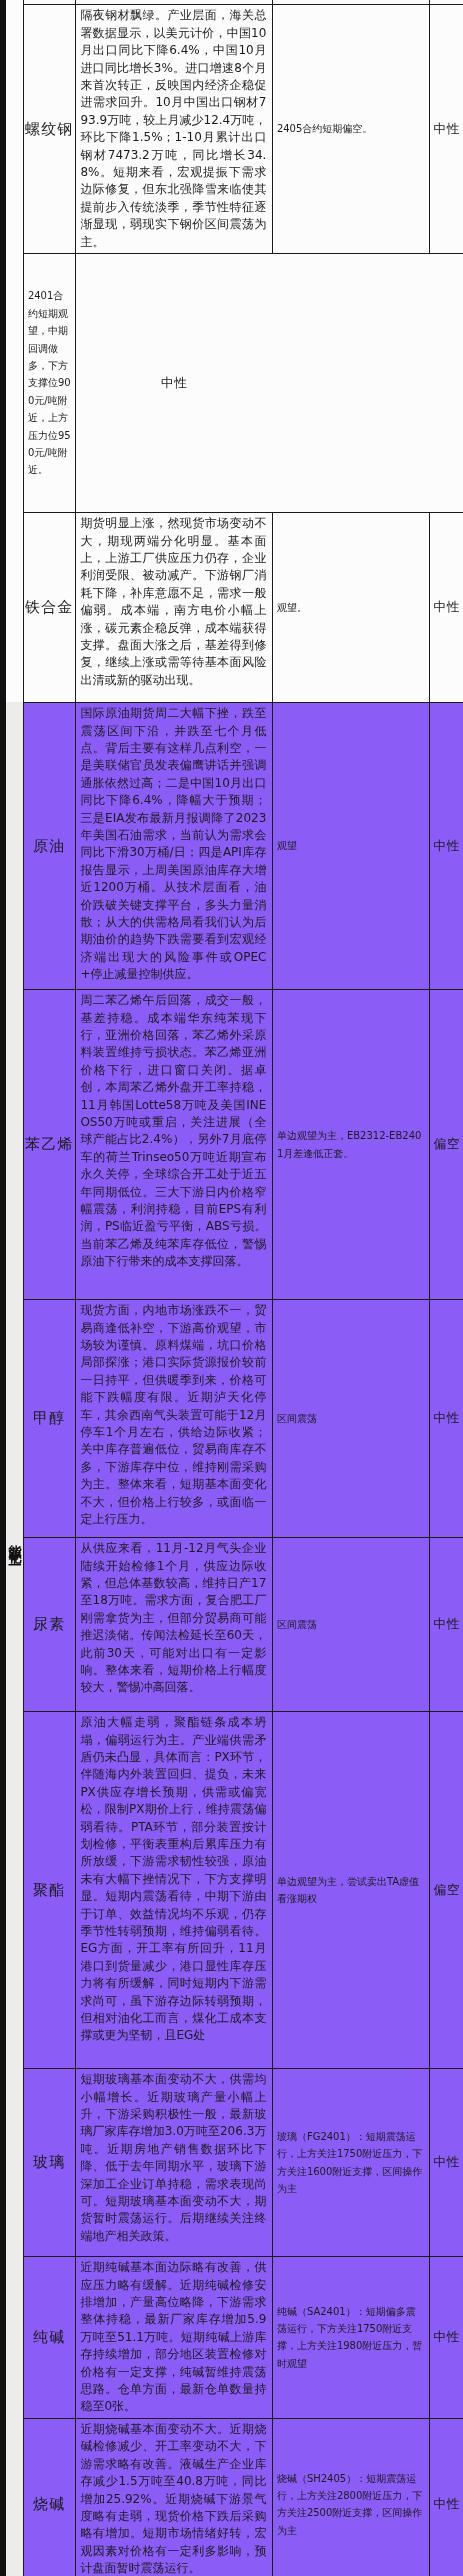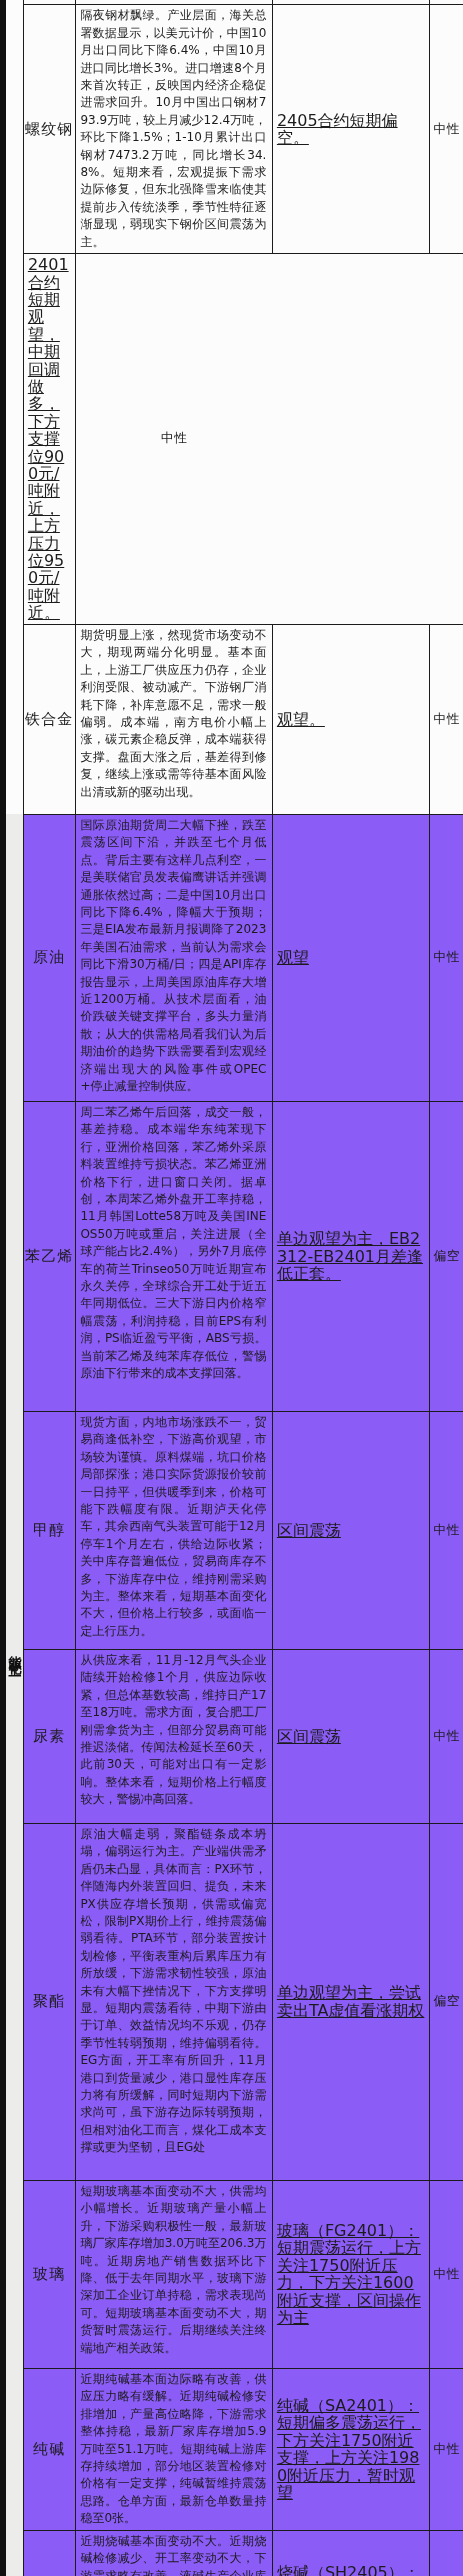--- a/index.html
+++ b/index.html
@@ -52,24 +52,23 @@
     padding:2.1px 1.1px;
   }
   .analysis-cell{
     font-size:12px;line-height:17.4px;
     padding:2.1px 5.3px 2.1px 4.7px;
     text-align:justify;
     word-break:break-all;
   }
   .strategy-cell{
     display:flex;align-items:center;
-    font-size:16px;line-height:17.4px;
+    font-size:10px;line-height:17.4px;
     padding:2.1px 3.2px 2.1px 4.2px;
     word-break:break-all;
-    text-decoration:underline;
   }
   .rating-cell{
     display:flex;align-items:center;justify-content:center;
     font-size:12.7px;letter-spacing:0.5px;
   }
   
   .sec-ferrous .row .cell, .sec-ferrous.cat-bg{background:#fcfcfc;}
   .sec-energy .row .cell{background:#8b5cf6;}
   .sec-energy .cat-cell{background:#ececea;}
   .sec-ferrous .cat-cell{background:#fcfcfc;}

